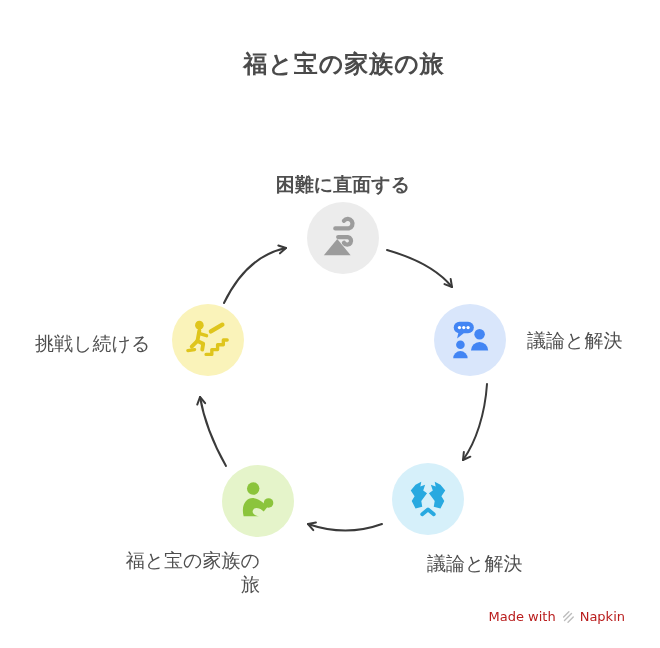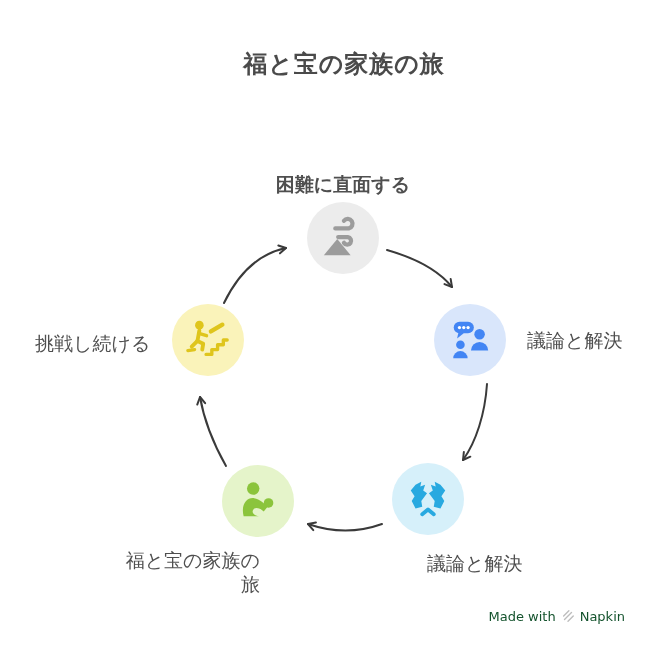--- a/index.html
+++ b/index.html
@@ -57,24 +57,24 @@
   .circle-top          { left: 307px; top: 202px; }
   .circle-right        { left: 434px; top: 304px; }
   .circle-bottom-right { left: 392px; top: 463px; }
   .circle-bottom-left  { left: 222px; top: 465px; }
   .circle-left         { left: 172px; top: 304px; }
   .watermark {
     position: absolute;
     right: 35px;
     top: 609px;
     display: flex;
-    align-items: flex-start;
+    align-items: center;
     gap: 5px;
     font-size: 13px;
-    color: #14532d;
+    color: #b91c1c;
   }
   .watermark .logo { display: flex; }
 </style>
 </head>
 <body>
 
 <div class="canvas">
 
   <div class="title">福と宝の家族の旅</div>
 

